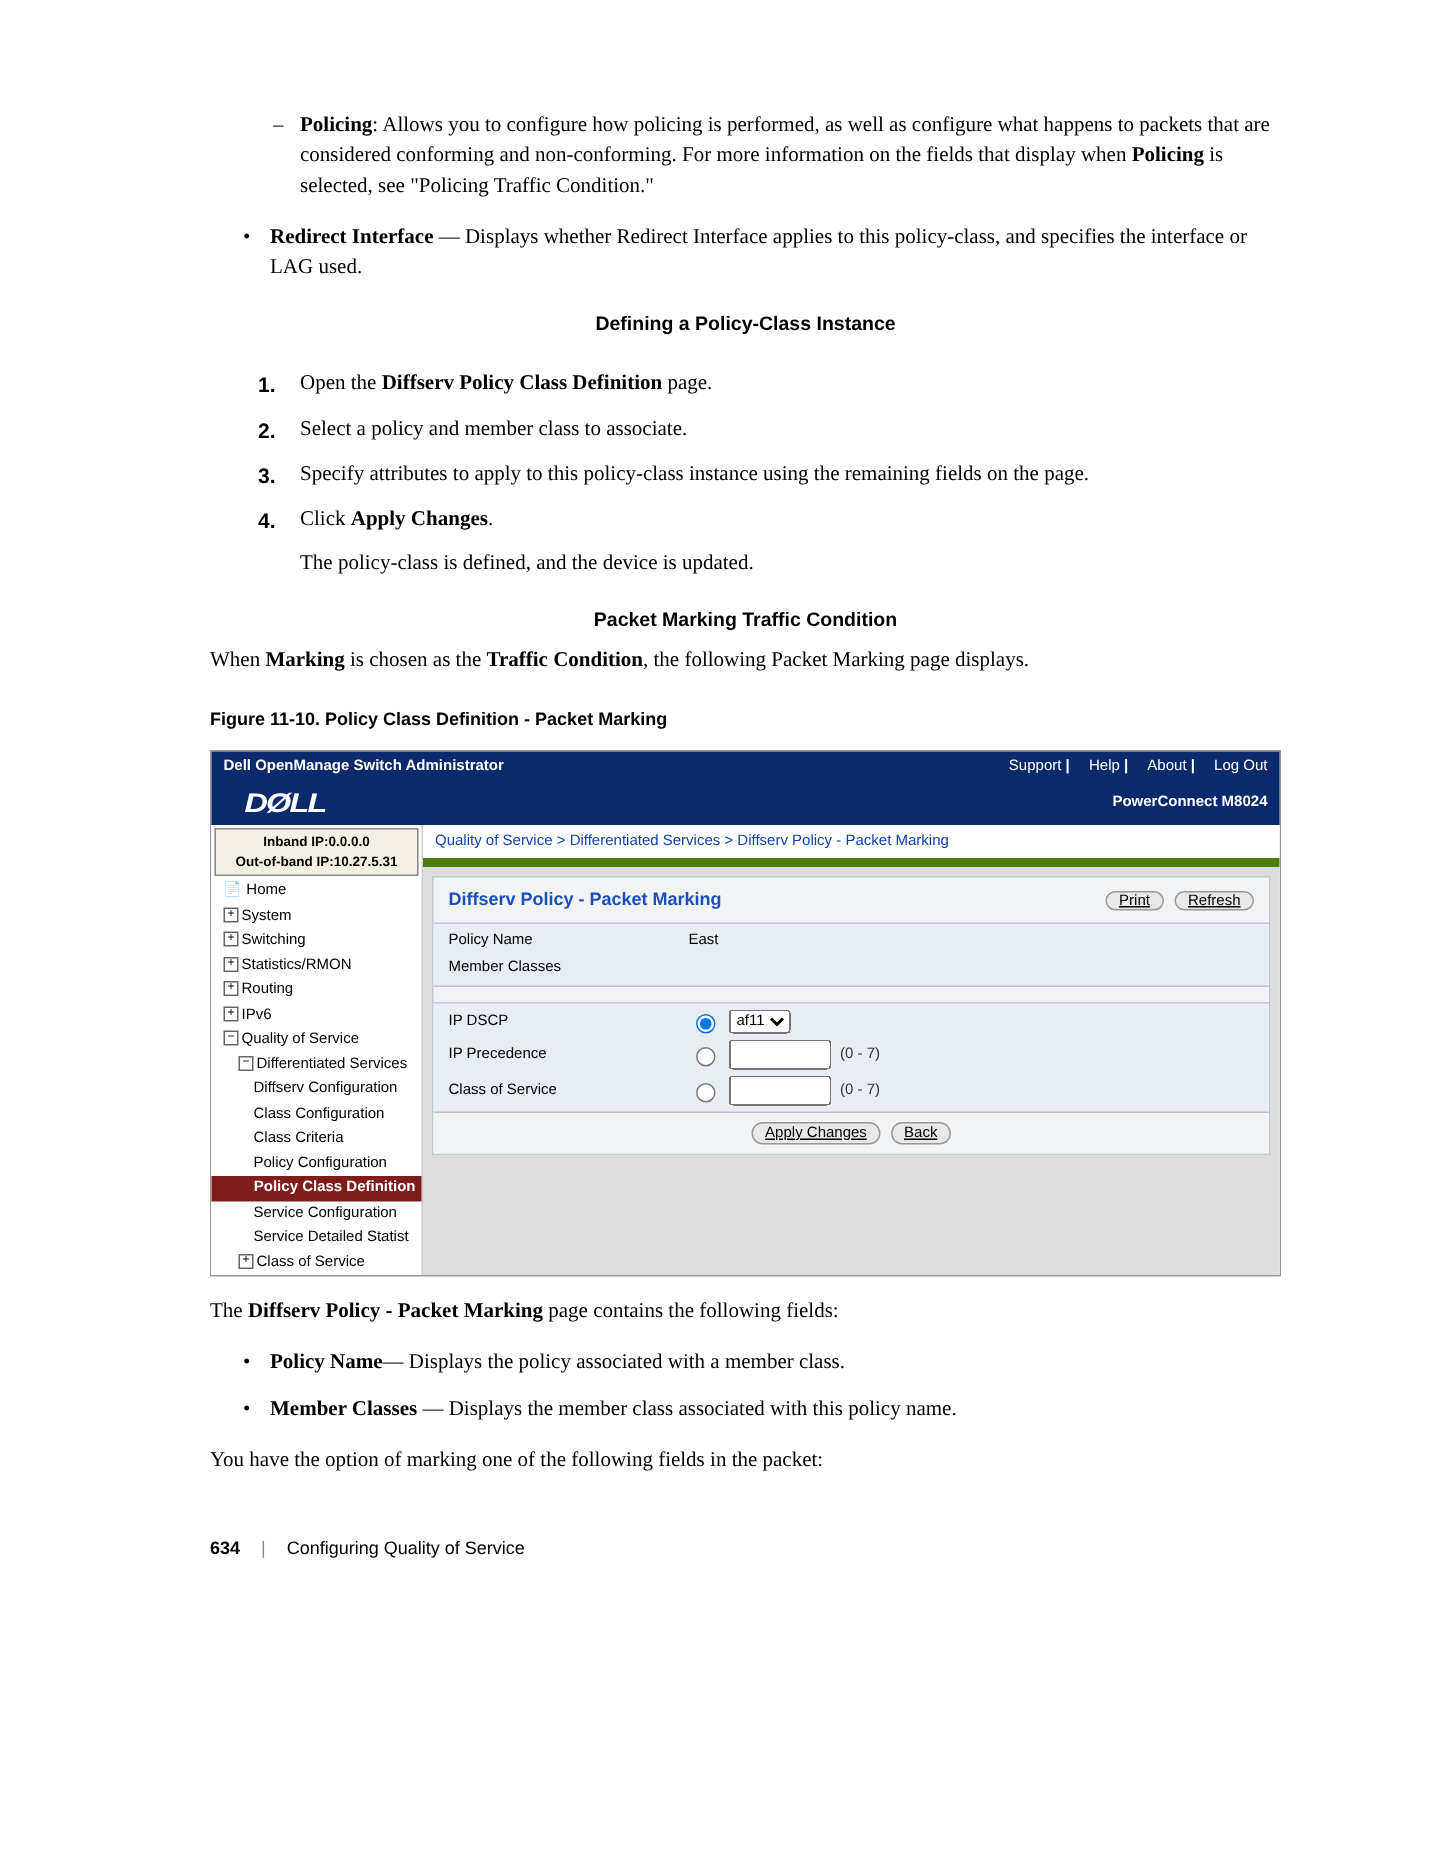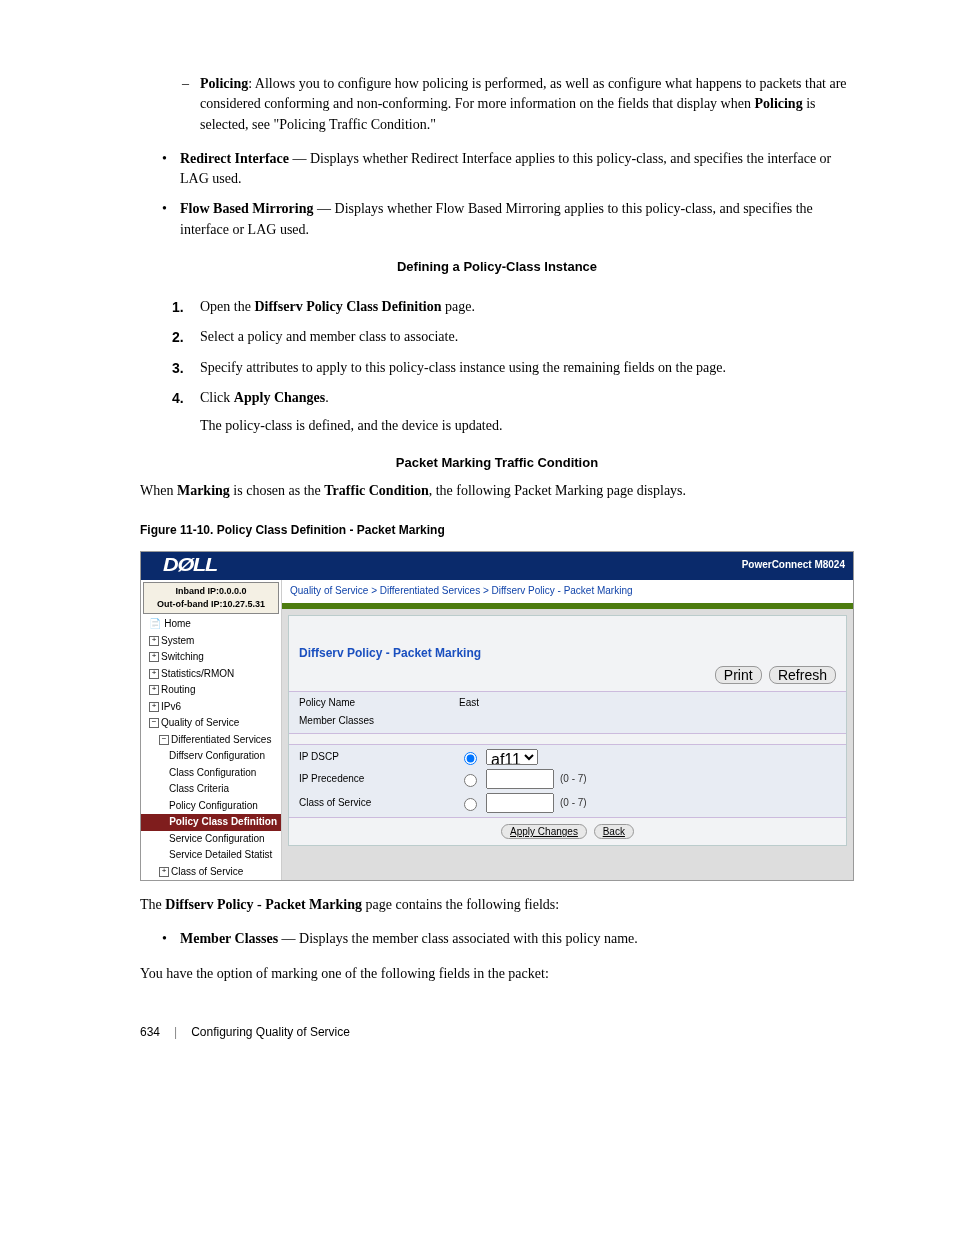--- a/index.html
+++ b/index.html
@@ -111,78 +111,75 @@
   .panel-head {
     display: flex;
     justify-content: space-between;
     align-items: center;
     padding: 6px 10px;
     color: #1a4fbf;
     font-weight: bold;
     font-size: 12px;
   }
   .panel-head .btns button {
-    font-size: 14px;
+    font-size: 10px;
     padding: 0 8px;
     border: 1px solid #999;
     background: #e8e8e8;
     border-radius: 8px;
     margin-left: 4px;
-    margin-top: 44px;
+    text-decoration: underline;
   }
   .panel-sec {
     background: #e8ecf3;
     border-top: 1px solid #cbd;
     border-bottom: 1px solid #cbd;
     padding: 2px 0;
   }
   .panel-row { display:flex; align-items:center; padding: 2px 10px; }
   .panel-row .label { width: 160px; }
   .panel-row .ctrl { display:flex; align-items:center; gap:6px; }
   .panel-row input[type=text] { width: 60px; height: 14px; font-size:10px; }
-  .panel-row select { font-size:16px; height:16px; }
+  .panel-row select { font-size:10px; height:16px; }
   .panel-row .hint { color:#333; }
   .panel-actions { text-align:center; padding: 6px; background:#f2f3f5; }
   .panel-actions button {
     font-size: 10px;
     padding: 1px 8px;
     border: 1px solid #999;
     background: #e8e8e8;
     border-radius: 8px;
     margin: 0 2px;
     text-decoration: underline;
   }
 
   .footer {
     margin-top: 40px;
     font-family: Arial, sans-serif;
     font-size: 12px;
     display: flex;
     align-items: center;
     gap: 14px;
   }
-  .footer .pnum { font-weight: normal; text-align: center; }
+  .footer .pnum { font-weight: bold; text-align: center; }
   .footer .sep { color:#888; }
 </style>
 </head>
 <body>
 
 <ul class="sub-list">
   <li>
     <b>Policing</b><span>: Allows you to configure how policing is performed, as well as configure what happens to packets that are considered conforming and non-conforming. For more information on the fields that display when </span><b>Policing</b><span> is selected, see "Policing Traffic Condition."</span>
   </li>
 </ul>
 
 <ul class="bullet-list">
   <li>
     <b>Redirect Interface</b><span> — Displays whether Redirect Interface applies to this policy-class, and specifies the interface or LAG used.</span>
   </li>
-  <li>
-    <b>Flow Based Mirroring</b><span> — Displays whether Flow Based Mirroring applies to this policy-class, and specifies the interface or LAG used.</span>
-  </li>
 </ul>
 
 <div class="section-head">Defining a Policy-Class Instance</div>
 
 <ol class="num-list">
   <li>
     <span>Open the </span><b>Diffserv Policy Class Definition</b><span> page.</span>
   </li>
   <li>Select a policy and member class to associate.</li>
   <li>Specify attributes to apply to this policy-class instance using the remaining fields on the page.</li>
@@ -194,20 +191,29 @@
 
 <div class="section-head">Packet Marking Traffic Condition</div>
 
 <p style="margin:4px 0 14px 0;">
   <span>When </span><b>Marking</b><span> is chosen as the </span><b>Traffic Condition</b><span>, the following Packet Marking page displays.</span>
 </p>
 
 <div class="figure-caption">Figure 11-10.    Policy Class Definition - Packet Marking</div>
 
 <div class="figure">
+  <div class="fig-titlebar">
+    <span>Dell OpenManage Switch Administrator</span>
+    <span class="links">
+      <span>Support</span> |
+      <span>Help</span> |
+      <span>About</span> |
+      <span>Log Out</span>
+    </span>
+  </div>
   <div class="fig-logo-row">
     <span class="dell-logo">DØLL</span>
     <span class="fig-product">PowerConnect M8024</span>
   </div>
   <div class="fig-body">
     <div class="fig-nav">
       <div class="fig-ipbox">
         <div>Inband IP:0.0.0.0</div>
         <div>Out-of-band IP:10.27.5.31</div>
       </div>
@@ -281,20 +287,23 @@
     </div>
   </div>
 </div>
 
 <p style="margin:6px 0;">
   <span>The </span><b>Diffserv Policy - Packet Marking</b><span> page contains the following fields:</span>
 </p>
 
 <ul class="bullet-list">
   <li>
+    <b>Policy Name</b><span>— Displays the policy associated with a member class.</span>
+  </li>
+  <li>
     <b>Member Classes</b><span> — Displays the member class associated with this policy name.</span>
   </li>
 </ul>
 
 <p style="margin:6px 0;">You have the option of marking one of the following fields in the packet:</p>
 
 <div class="footer">
   <span class="pnum">634</span>
   <span class="sep">|</span>
   <span>Configuring Quality of Service</span>

